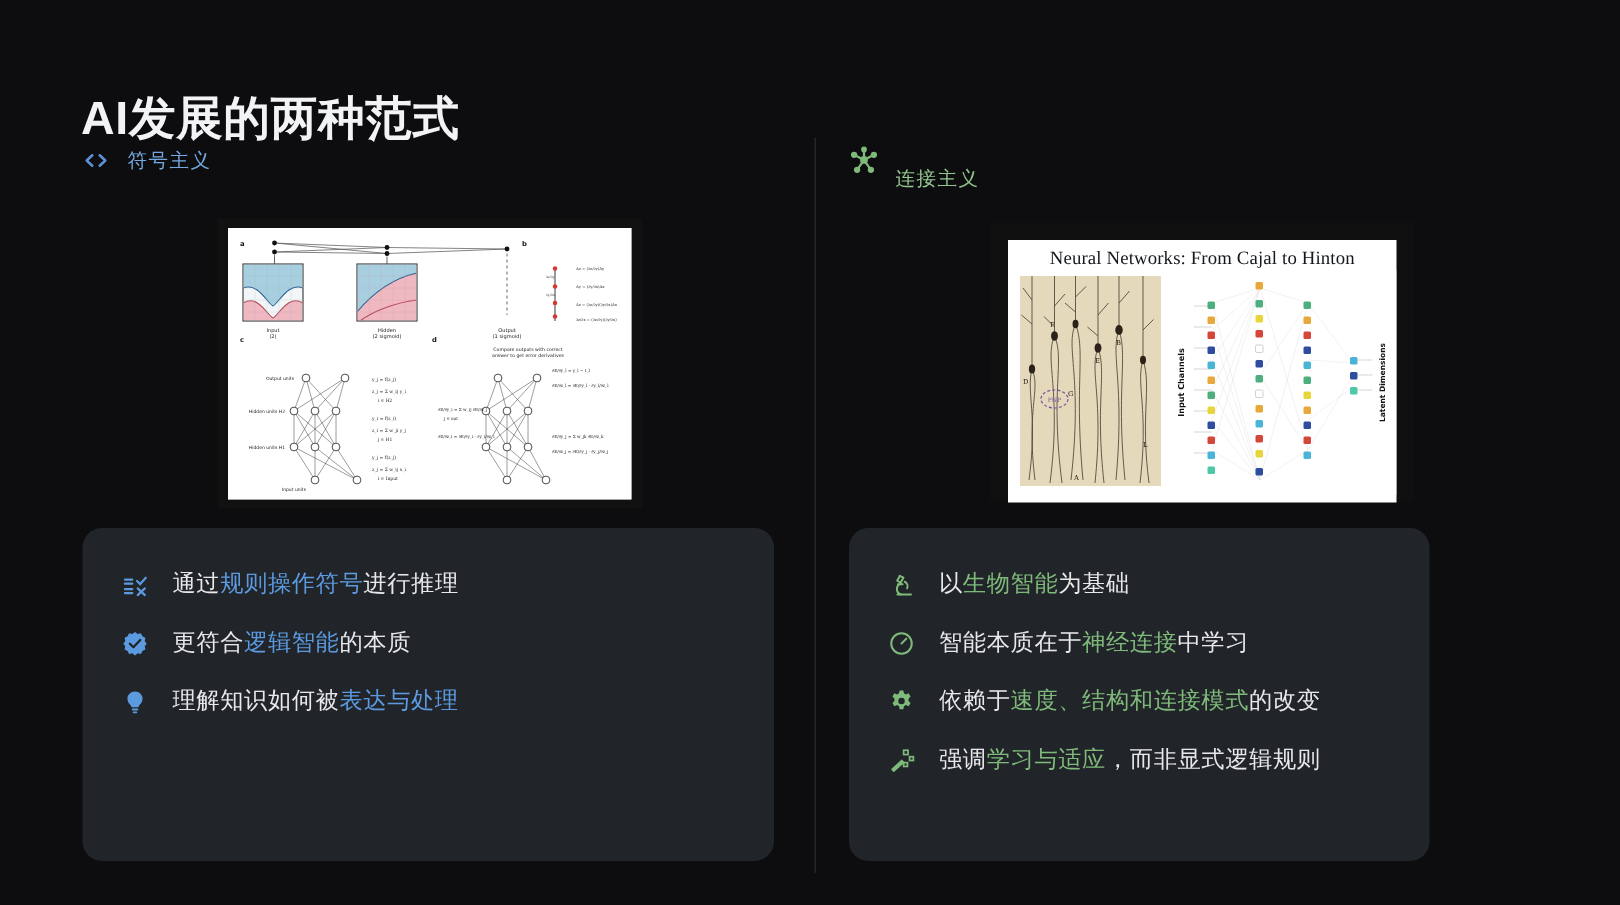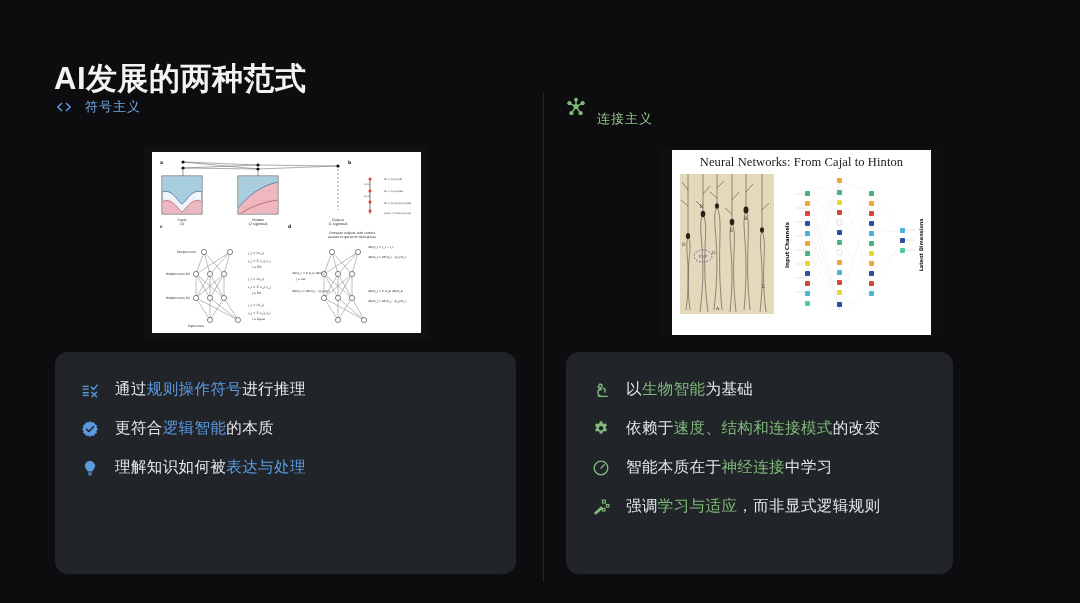--- a/index.html
+++ b/index.html
@@ -42,21 +42,21 @@
   .fig-left{left:145px;top:146px;width:283px;height:193px;background:#111;padding:0;}
   .fig-right{left:660px;top:148px;width:283px;height:187px;background:#0f0f0f;}
 
   .fig-inner{position:absolute;background:#fff;}
 
   
   .lf{left:7px;top:6px;width:269px;height:181px;}
   .lf svg{display:block;}
 
   
-  .rf{left:12px;top:2px;width:259px;height:201px;}
+  .rf{left:12px;top:12px;width:259px;height:201px;}
   .rf-title{
     text-align:center;font-family:"Liberation Serif","DejaVu Serif",serif;
     font-size:12.5px;color:#14171c;padding-top:5px;letter-spacing:.1px;
   }
 
   
   .card{
     position:absolute;border-radius:13px;background:#212429;
   }
   .card-left{left:55px;top:352px;width:461px;height:222px;}
@@ -513,36 +513,36 @@
             <path d="M8.8 3.2l2.6 1.4-2 3.6-2.6-1.4z"></path>
             <path d="M7.4 9.4h3.4"></path>
             <path d="M12.4 7.6c1.8.9 2.6 3 1.8 4.8"></path>
           </svg>
         </span>
         <span class="btxt"><span>以</span><span class="hl-green">生物智能</span><span>为基础</span></span>
       </div>
 
       <div class="bullet">
         <span class="bic">
+          <svg width="18" height="18" viewBox="0 0 20 20" fill="none" stroke="#7fba7a" stroke-width="1.5" stroke-linecap="round" stroke-linejoin="round">
+            <circle cx="10" cy="10" r="7.6"></circle>
+            <line x1="10" y1="10" x2="13.6" y2="6.4"></line>
+          </svg>
+        </span>
+        <span class="btxt"><span>智能本质在于</span><span class="hl-green">神经连接</span><span>中学习</span></span>
+      </div>
+
+      <div class="bullet">
+        <span class="bic">
           <svg width="18" height="18" viewBox="0 0 20 20" fill="#7fba7a">
             <path d="M8.6 1.4h2.8l.4 2.1 1.5.9 2-.8 1.4 2.4-1.5 1.5v1.7l1.5 1.5-1.4 2.4-2-.8-1.5.9-.4 2.1H8.6l-.4-2.1-1.5-.9-2 .8-1.4-2.4 1.5-1.5V7.5L3.3 6l1.4-2.4 2 .8 1.5-.9z"></path>
             <circle cx="10" cy="9.2" r="2.4" fill="#212429"></circle>
           </svg>
         </span>
         <span class="btxt"><span>依赖于</span><span class="hl-green">速度、结构和连接模式</span><span>的改变</span></span>
-      </div>
-
-      <div class="bullet">
-        <span class="bic">
-          <svg width="18" height="18" viewBox="0 0 20 20" fill="none" stroke="#7fba7a" stroke-width="1.5" stroke-linecap="round" stroke-linejoin="round">
-            <circle cx="10" cy="10" r="7.6"></circle>
-            <line x1="10" y1="10" x2="13.6" y2="6.4"></line>
-          </svg>
-        </span>
-        <span class="btxt"><span>智能本质在于</span><span class="hl-green">神经连接</span><span>中学习</span></span>
       </div>
 
       <div class="bullet">
         <span class="bic">
           <svg width="18" height="18" viewBox="0 0 20 20">
             <rect x="1.8" y="12.4" width="11" height="3.1" rx="0.6" fill="#7fba7a" transform="rotate(-42 7.3 14)"></rect>
             <g fill="none" stroke="#7fba7a" stroke-width="1.3">
               <rect x="11.6" y="2.4" width="3.2" height="3.2"></rect>
               <rect x="16" y="7.2" width="2.8" height="2.8"></rect>
               <rect x="11.6" y="11.6" width="2.8" height="2.8"></rect>

